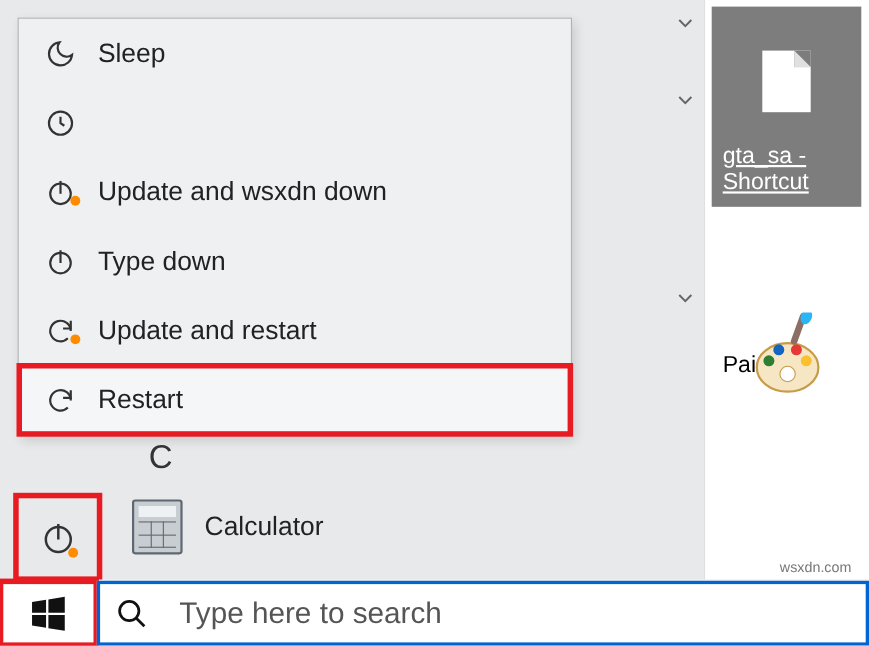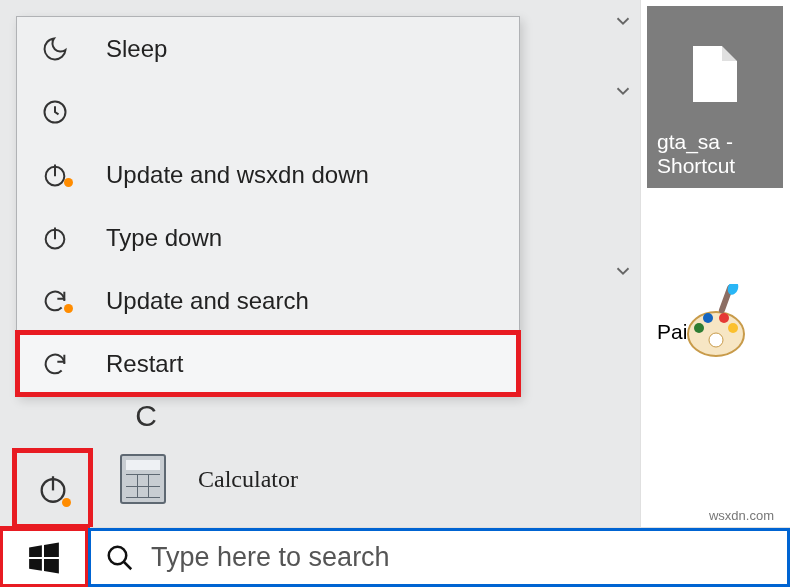--- a/index.html
+++ b/index.html
@@ -42,20 +42,21 @@
     height: 182px;
     margin: 6px;
     background: #7d7d7d;
     color: #fff;
     font-size: 21px;
     display: flex;
     flex-direction: column;
     justify-content: flex-end;
     padding: 10px;
     position: relative;
+    text-decoration: underline;
   }
   .tile .doc-icon {
     position: absolute;
     top: 40px; left: 46px;
     width: 44px; height: 56px;
     background: #fff;
   }
   .tile .doc-fold {
     position: absolute;
     top: 40px; left: 75px;
@@ -102,21 +103,20 @@
     border: 1px solid #b0b2b5;
     box-shadow: 3px 4px 10px rgba(0,0,0,0.15);
   }
   .pm-item {
     display: flex;
     align-items: center;
     height: 63px;
     padding-left: 18px;
     font-size: 24px;
     color: #222;
-    gap: 17px;
   }
   .pm-item .icon {
     width: 40px;
     display: flex;
     justify-content: center;
     align-items: center;
     position: relative;
   }
   .pm-item .label {
     padding-left: 14px;
@@ -156,22 +156,21 @@
     width: 40px; height: 40px;
     font-size: 30px;
     color: #333;
     display: flex; align-items: center; justify-content: center;
   }
   .calc-row {
     position: absolute;
     left: 120px; top: 454px;
     display: flex;
     align-items: center;
-    gap: 32px;
-    font-family: Liberation Serif, serif;
+    gap: 20px;
   }
   .calc-row .calc-icon {
     width: 46px; height: 50px;
     background: #c8cdd2;
     border: 2px solid #5e6872;
     border-radius: 3px;
     position: relative;
   }
   .calc-row .calc-icon::before {
     content: "";
@@ -220,20 +219,21 @@
     gap: 14px;
     background: #fff;
   }
   .search-box input {
     border: none;
     outline: none;
     font-size: 27px;
     color: #4d7c0f;
     width: 100%;
     background: transparent;
+    margin-left: 12px;
   }
   .search-box input::placeholder { color: #555; }
 
   .watermark {
     position: absolute;
     right: 16px; bottom: 64px;
     font-size: 13px;
     color: #777;
   }
 </style>
@@ -322,21 +322,21 @@
     <span class="label">Type down</span>
   </div>
   <div class="pm-item">
     <span class="icon">
       <svg width="28" height="28" viewBox="0 0 24 24">
           <path d="M20 12a8 8 0 10-2.3 5.6" fill="none" stroke="#333" stroke-width="1.7"></path>
           <path d="M20 4v6h-6" fill="none" stroke="#333" stroke-width="1.7"></path>
         </svg>
       <span class="update-dot"></span>
     </span>
-    <span class="label">Update and search</span>
+    <span class="label">Update and restart</span>
   </div>
   <div class="pm-item pm-highlight red-outline">
     <span class="icon">
       <svg width="28" height="28" viewBox="0 0 24 24">
           <path d="M20 12a8 8 0 10-2.3 5.6" fill="none" stroke="#333" stroke-width="1.7"></path>
           <path d="M20 4v6h-6" fill="none" stroke="#333" stroke-width="1.7"></path>
         </svg>
     </span>
     <span class="label">Restart</span>
   </div>

